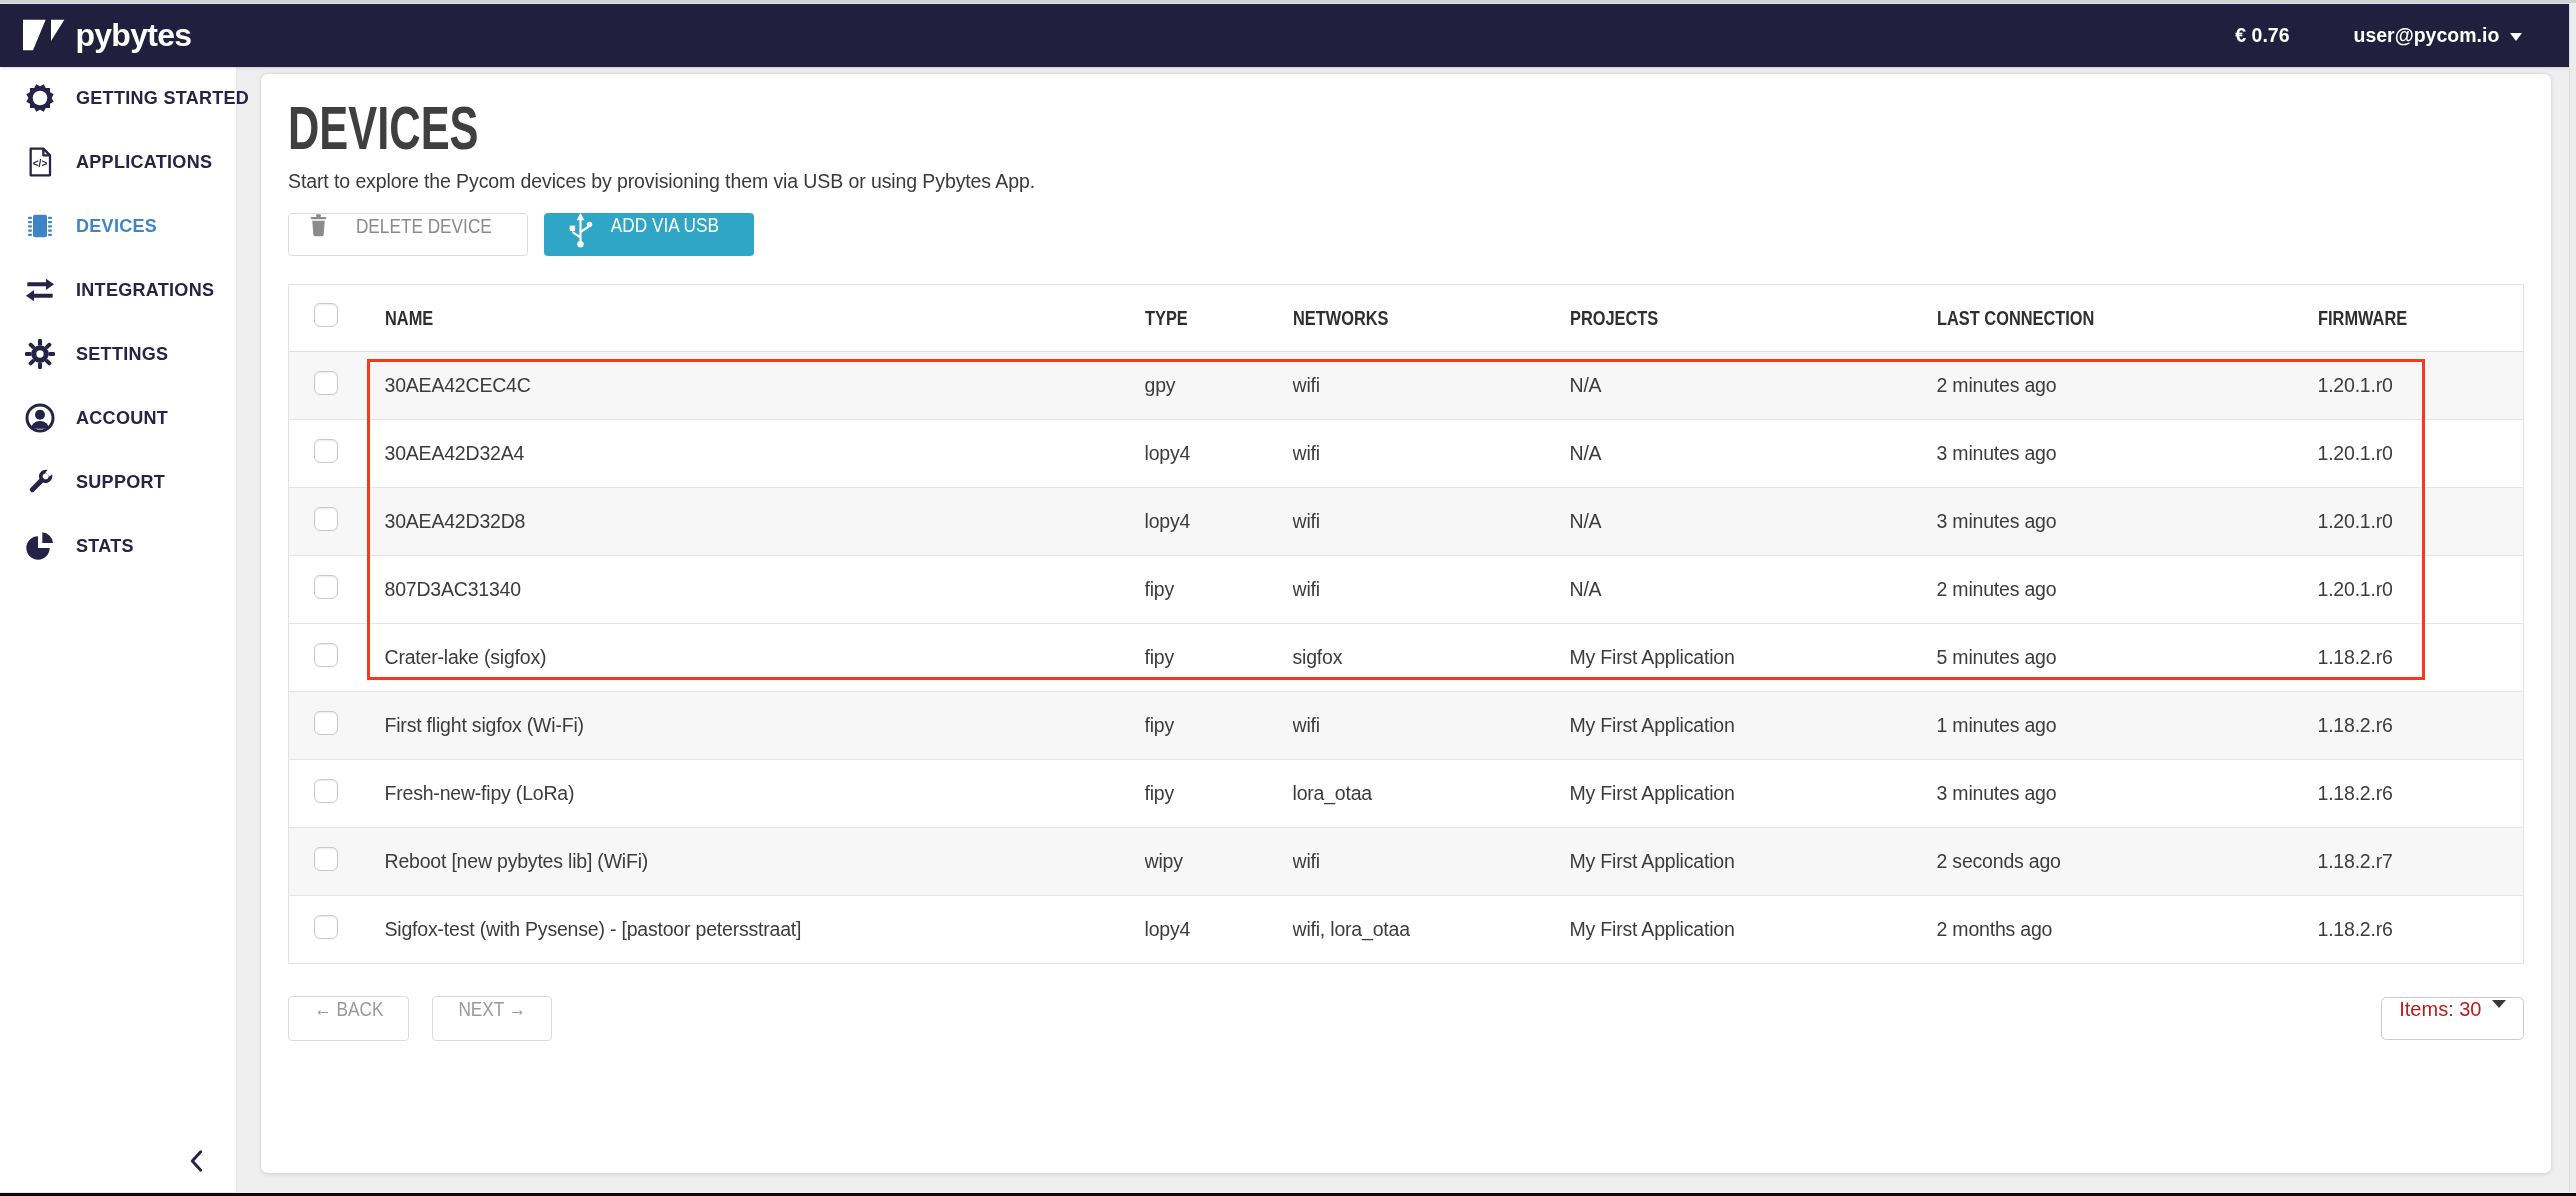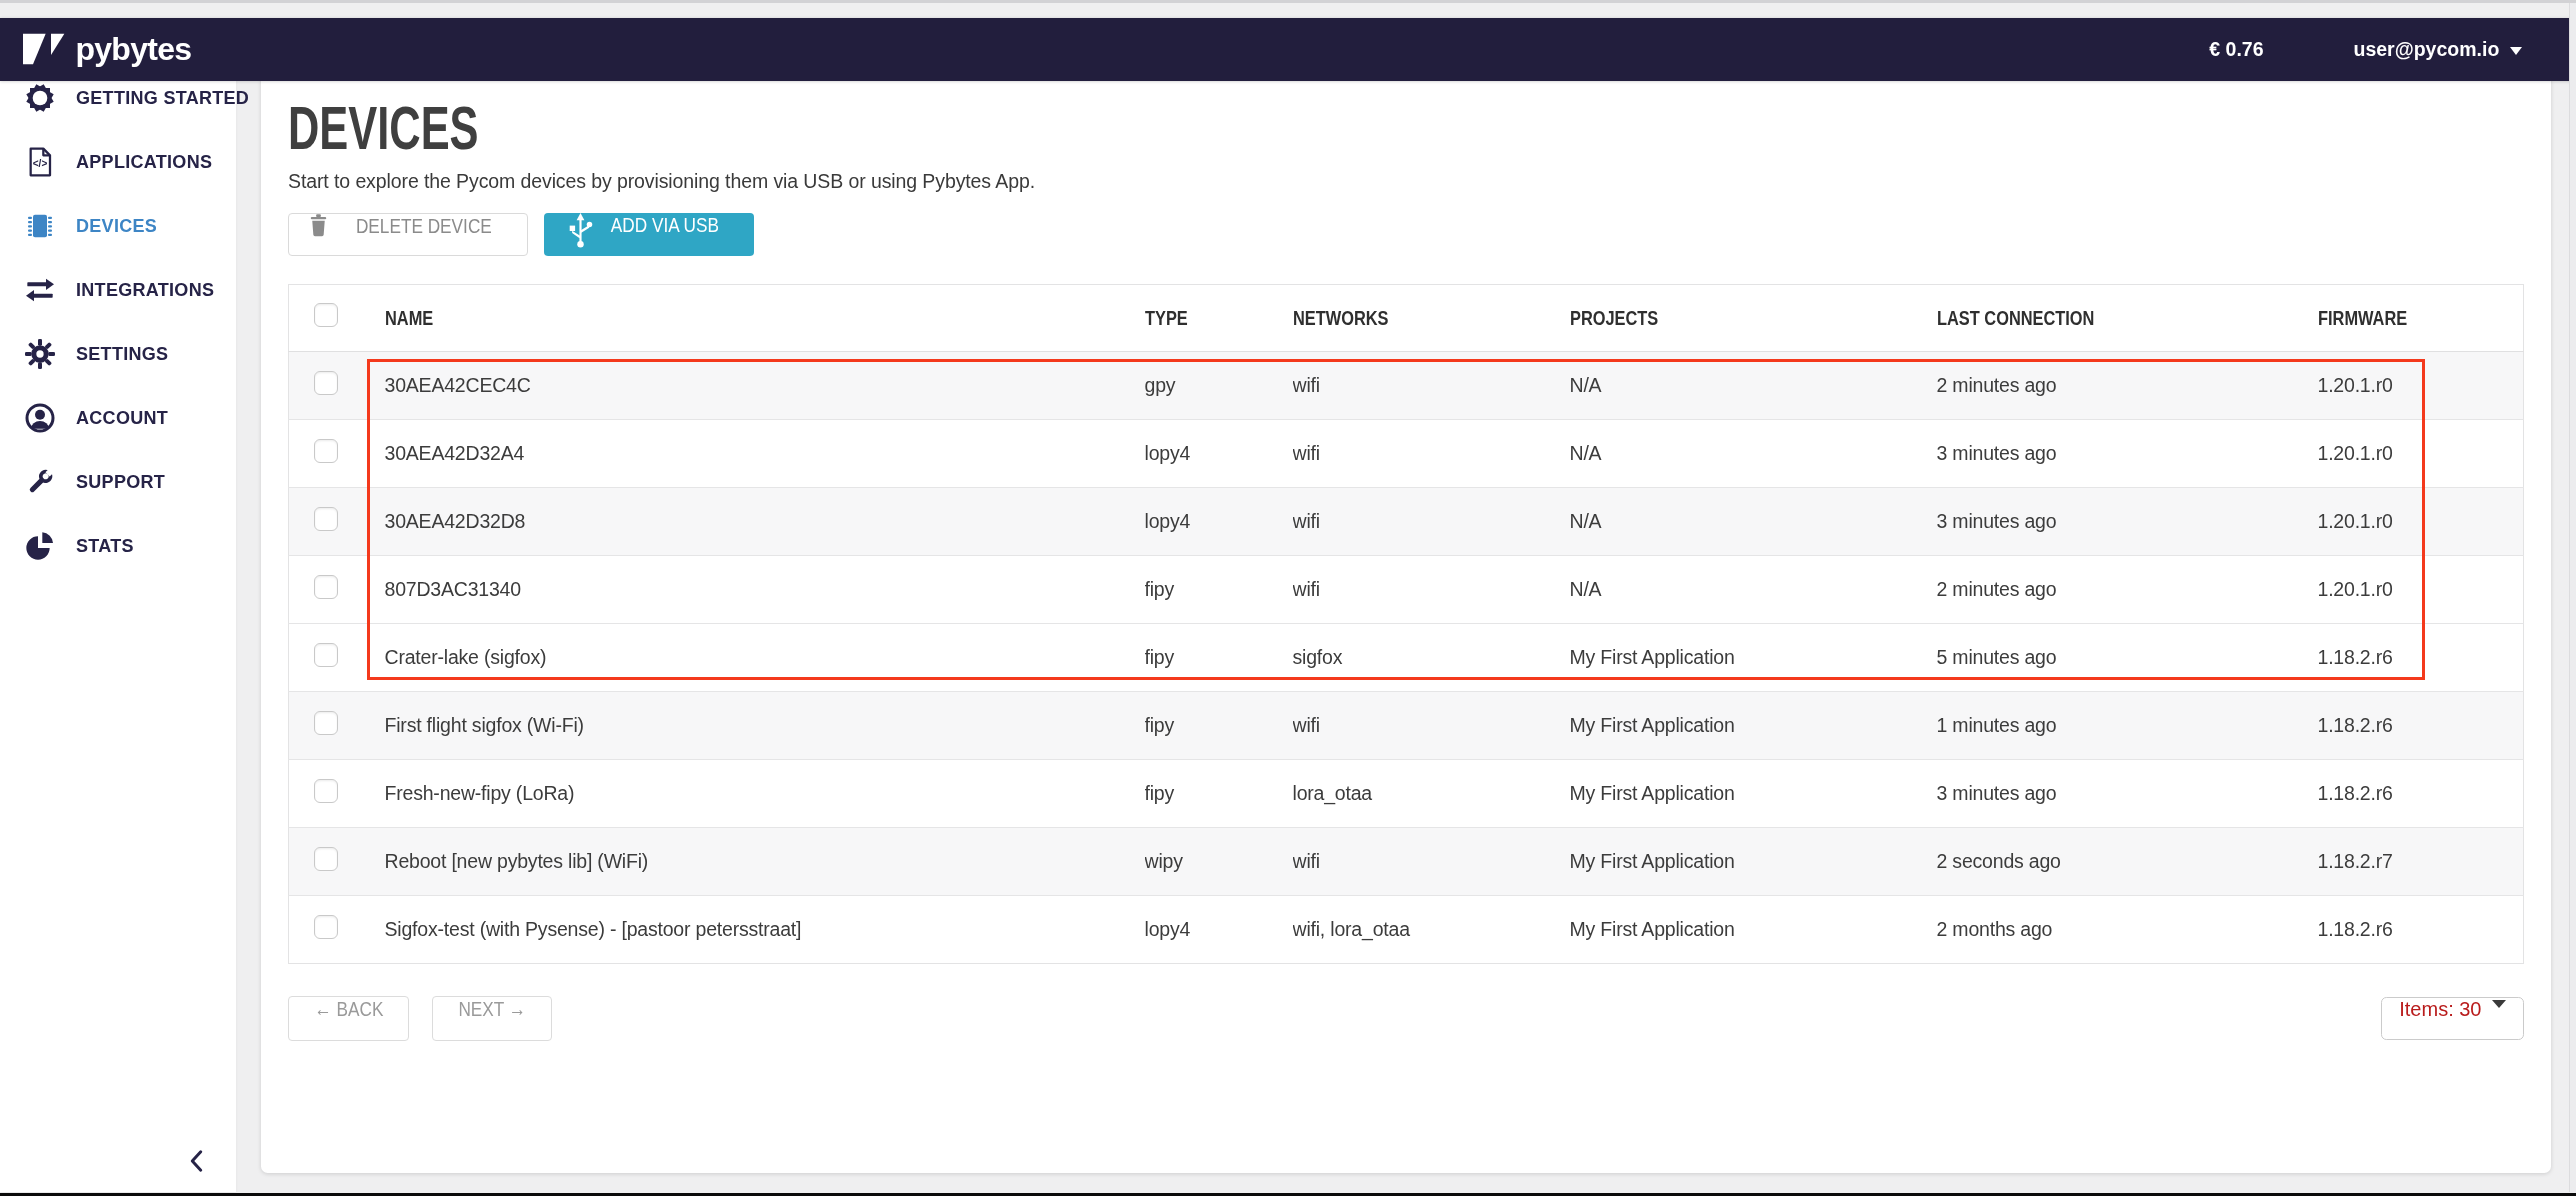--- a/index.html
+++ b/index.html
@@ -16,32 +16,32 @@
     --blue:#3d85c5;
     --teal:#2fa6c5;
     --red:#f4391c;
   }
   .top-edge { position:absolute; top:0; left:0; width:100%; height:3.4px; background:#d2d2d5; z-index:50; }
   .bottom-edge { position:absolute; bottom:0; left:0; width:100%; height:3.4px; background:#0a0a0a; z-index:50; }
   .scrollbar-track { position:absolute; top:3.4px; right:0; width:7.4px; height:1189px; background:#ececee; border-left:0.7px solid #dcdcde; z-index:40; }
 
   
   header {
-    position:absolute; top:18px; left:0; width:100%; height:63px;
+    position:absolute; top:4px; left:0; width:100%; height:63px;
     background:var(--navy);
     display:flex; align-items:center; justify-content:space-between;
     padding:0 54px 0 20px;
     box-shadow:0 1.3px 3.4px rgba(0,0,0,.25);
     z-index:30;
   }
   .brand { display:flex; align-items:center; gap:9.4px; cursor:pointer; }
   .brand-name { color:#fff; font-size:32px; font-weight:bold; letter-spacing:-0.7px; }
   .top-right { display:flex; align-items:center; gap:64px;font-weight:bold; }
   .balance { color:#fff; font-size:19.5px; }
-  .user-menu { display:flex; align-items:center; gap:10.7px; color:#fff; font-size:19.5px; cursor:pointer;margin-left:26px; }
+  .user-menu { display:flex; align-items:center; gap:10.7px; color:#fff; font-size:19.5px; cursor:pointer; }
   .caret-down-white { width:0; height:0; border-left:6.7px solid transparent; border-right:6.7px solid transparent; border-top:8px solid #fff; margin-top:2.7px; }
 
   
   .layout { position:absolute; top:66px; left:0; width:100%; height:1126px; display:flex; }
   aside {
     width:236px; background:#fff; height:100%;
     box-shadow:1.3px 0 2.7px rgba(0,0,0,.06);
     position:relative; flex:none; z-index:10;
   }
   .nav-item {

